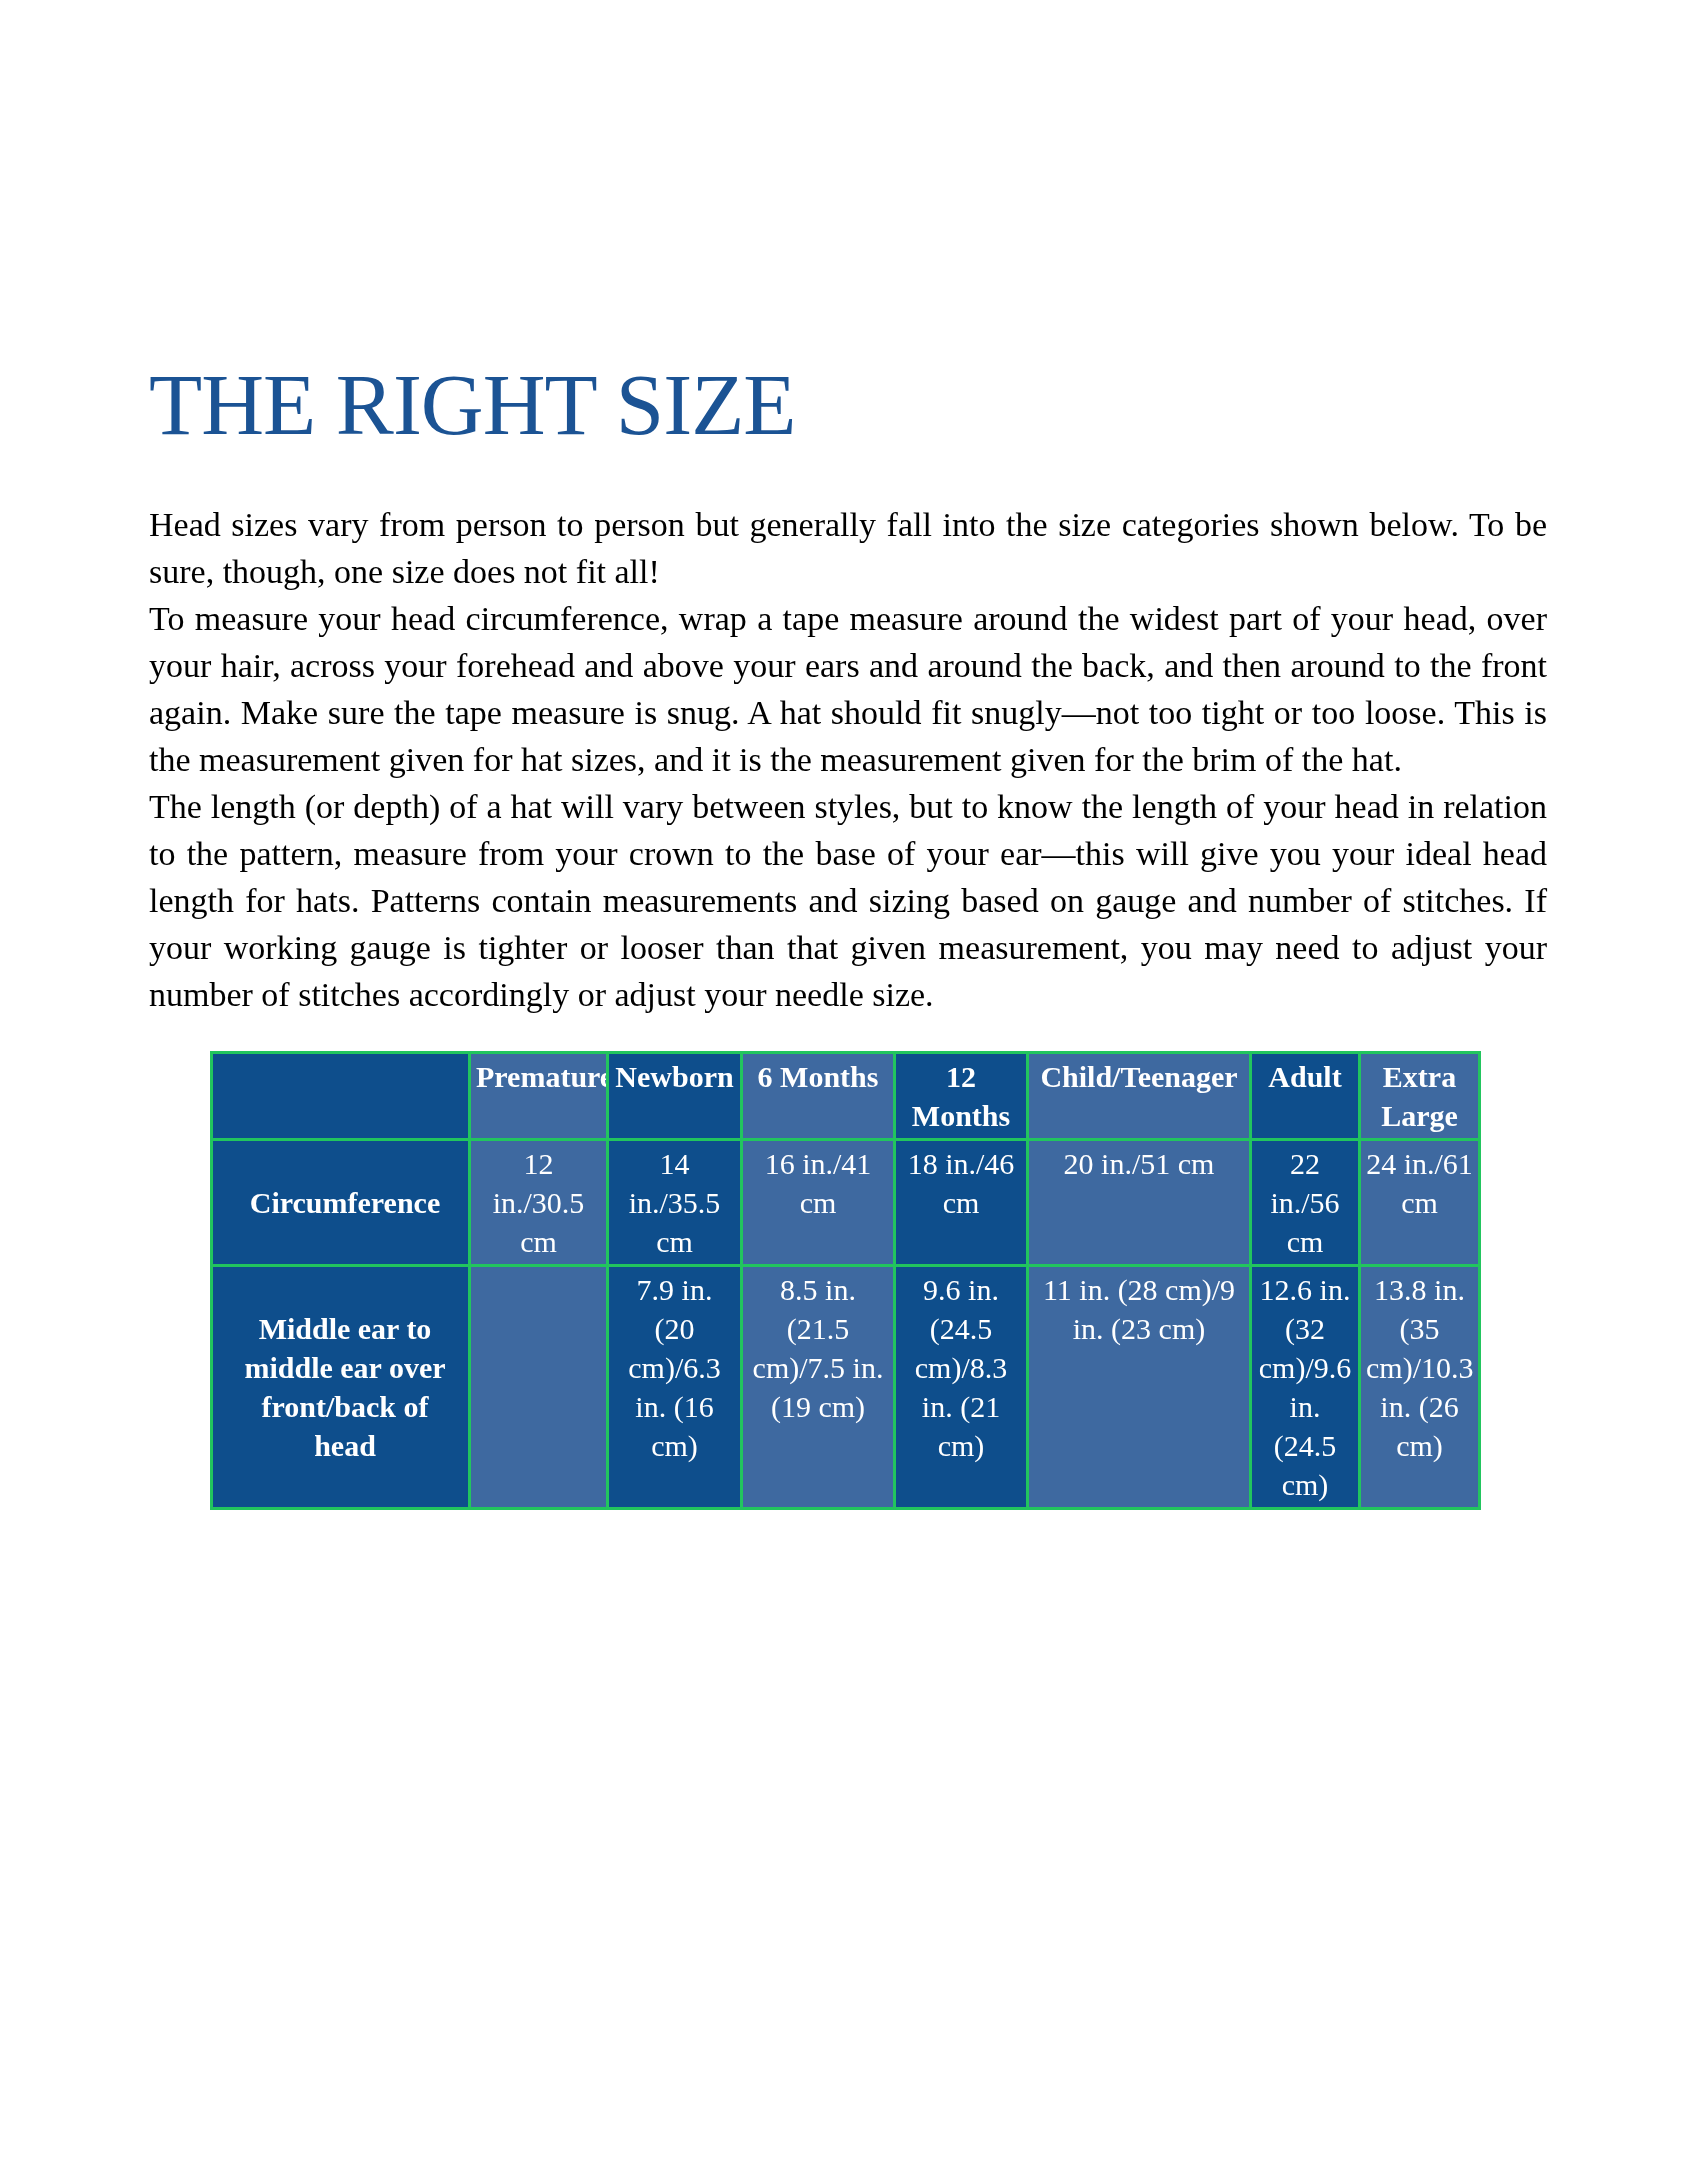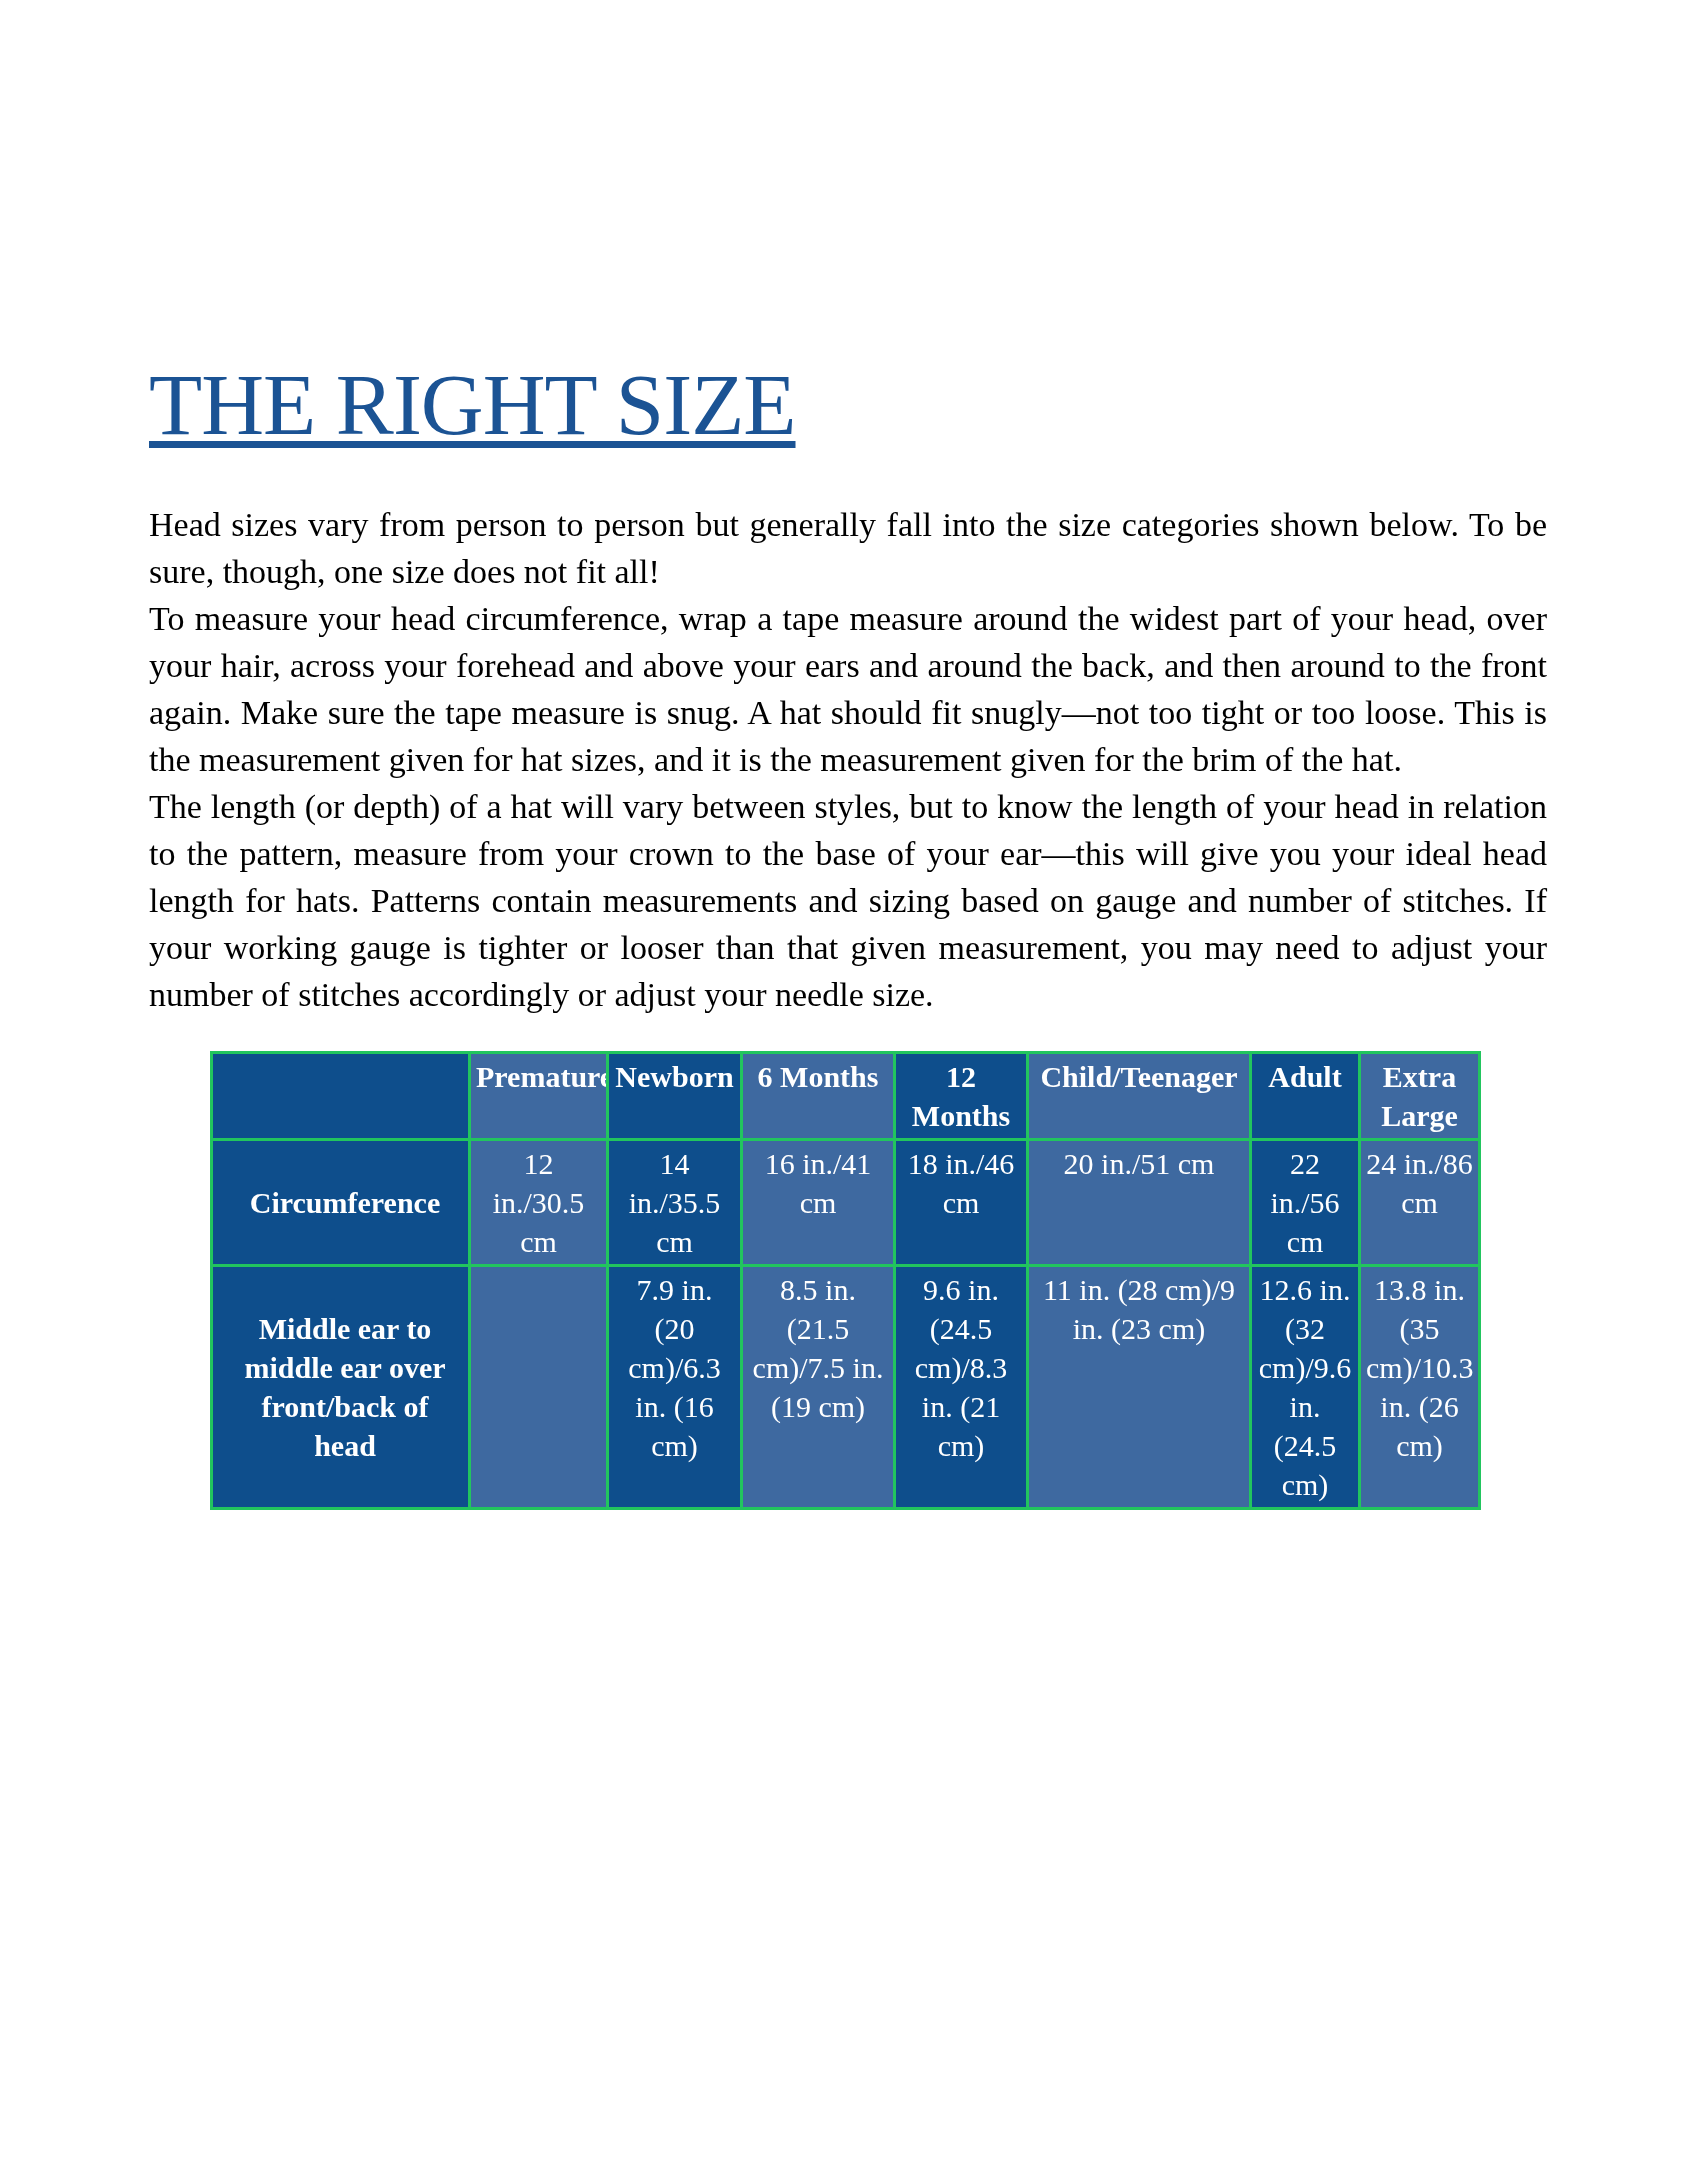--- a/index.html
+++ b/index.html
@@ -22,21 +22,20 @@
     width: 1398px;
   }
   h1.doc-title {
     margin: 0;
     padding-top: 361px;
     font-size: 87px;
     line-height: 1;
     font-weight: normal;
     letter-spacing: -1px;
     color: var(--title-blue, #1b5394);
-    text-decoration: underline;
     text-decoration-thickness: 7px;
     text-underline-offset: 7px;
   }
   .body-text {
     margin-top: 53px;
   }
   p.body-para {
     margin: 0;
     font-size: 34px;
     line-height: 47px;
@@ -114,21 +113,21 @@
       </thead>
       <tbody>
         <tr class="row-circumference">
           <td class="row-label cell-dark">Circumference</td>
           <td class="cell-light">12 in./30.5 cm</td>
           <td class="cell-dark">14 in./35.5 cm</td>
           <td class="cell-light">16 in./41 cm</td>
           <td class="cell-dark">18 in./46 cm</td>
           <td class="cell-light">20 in./51 cm</td>
           <td class="cell-dark">22 in./56 cm</td>
-          <td class="cell-light">24 in./86 cm</td>
+          <td class="cell-light">24 in./61 cm</td>
         </tr>
         <tr class="row-middle-ear">
           <td class="row-label cell-dark">Middle ear to middle ear over front/back of head</td>
           <td class="cell-light"></td>
           <td class="cell-dark">7.9 in. (20 cm)/6.3 in. (16 cm)</td>
           <td class="cell-light">8.5 in. (21.5 cm)/7.5 in. (19 cm)</td>
           <td class="cell-dark">9.6 in. (24.5 cm)/8.3 in. (21 cm)</td>
           <td class="cell-light">11 in. (28 cm)/9 in. (23 cm)</td>
           <td class="cell-dark">12.6 in. (32 cm)/9.6 in. (24.5 cm)</td>
           <td class="cell-light">13.8 in. (35 cm)/10.3 in. (26 cm)</td>

